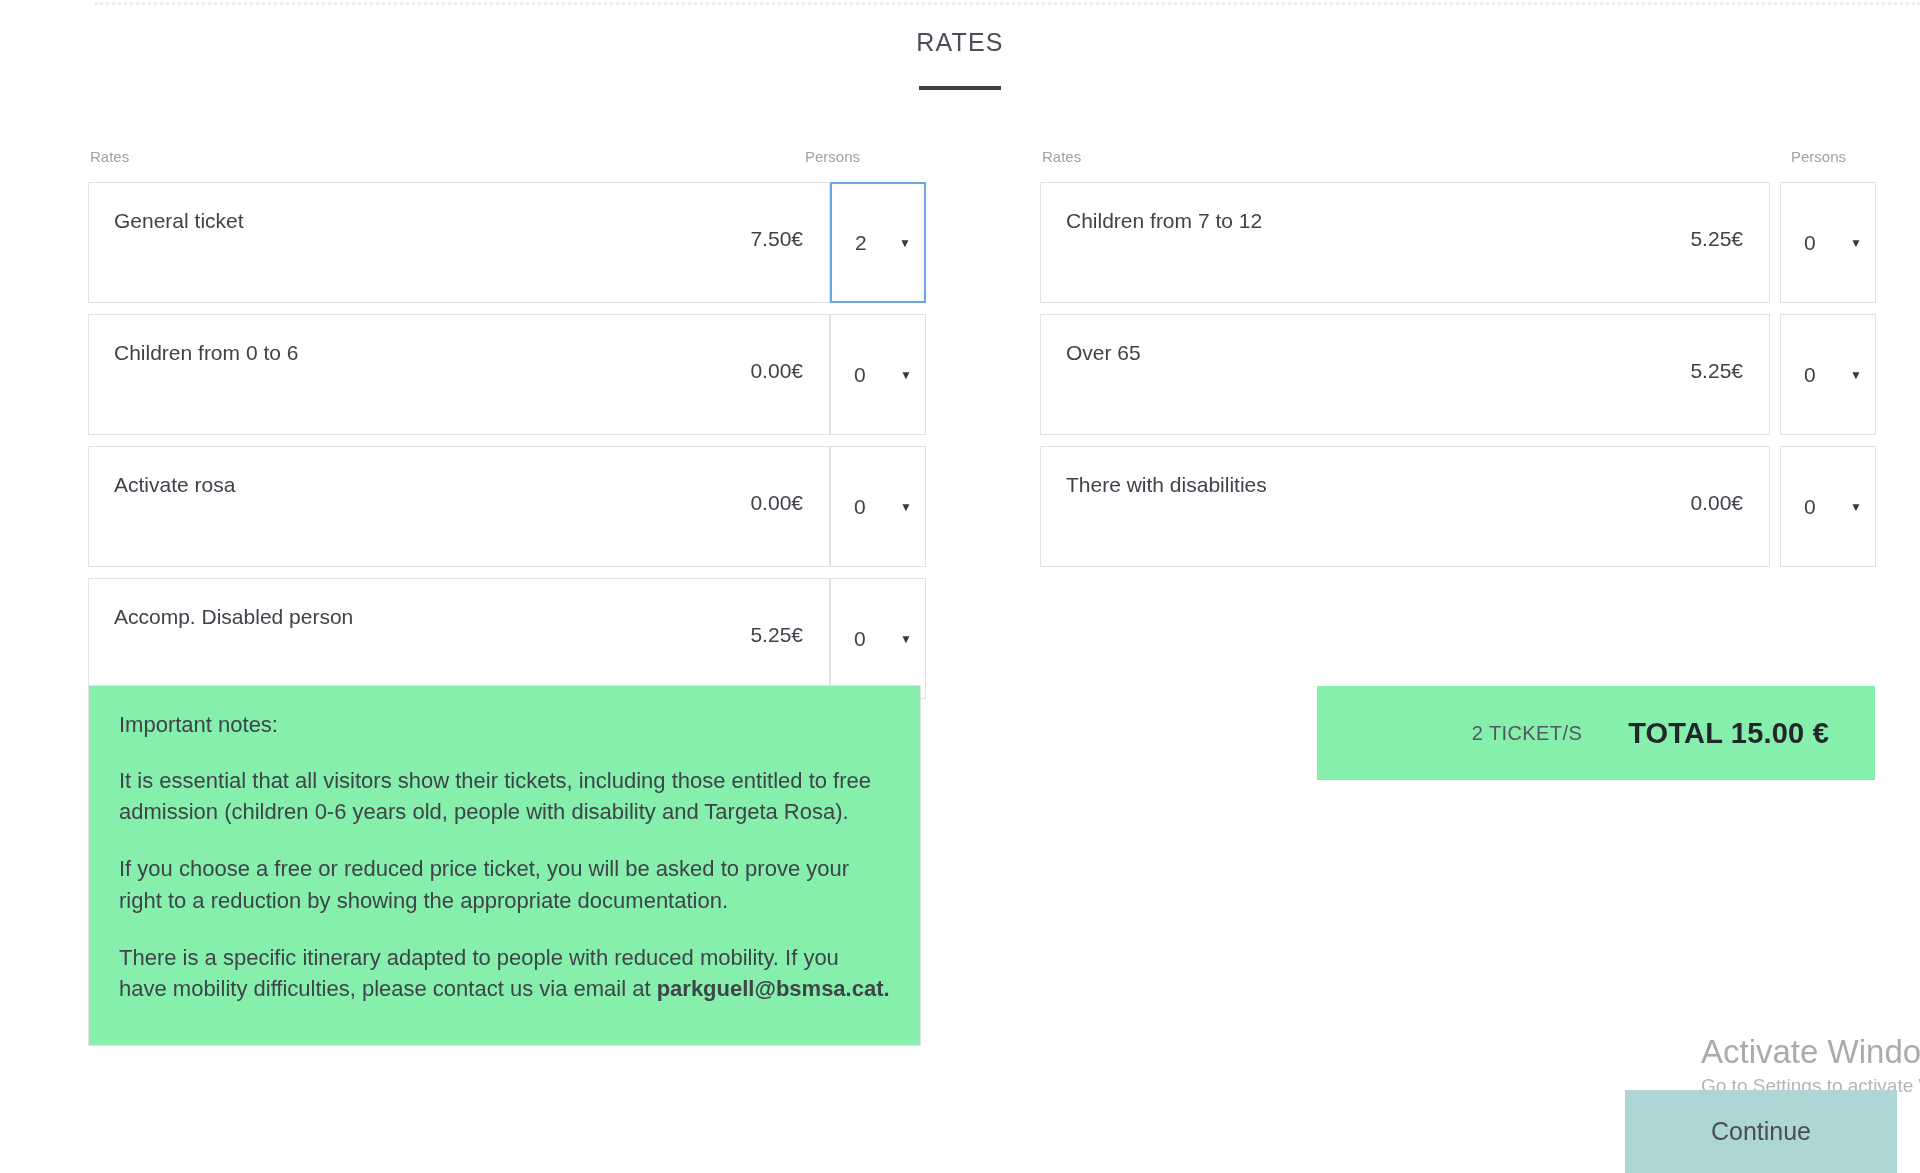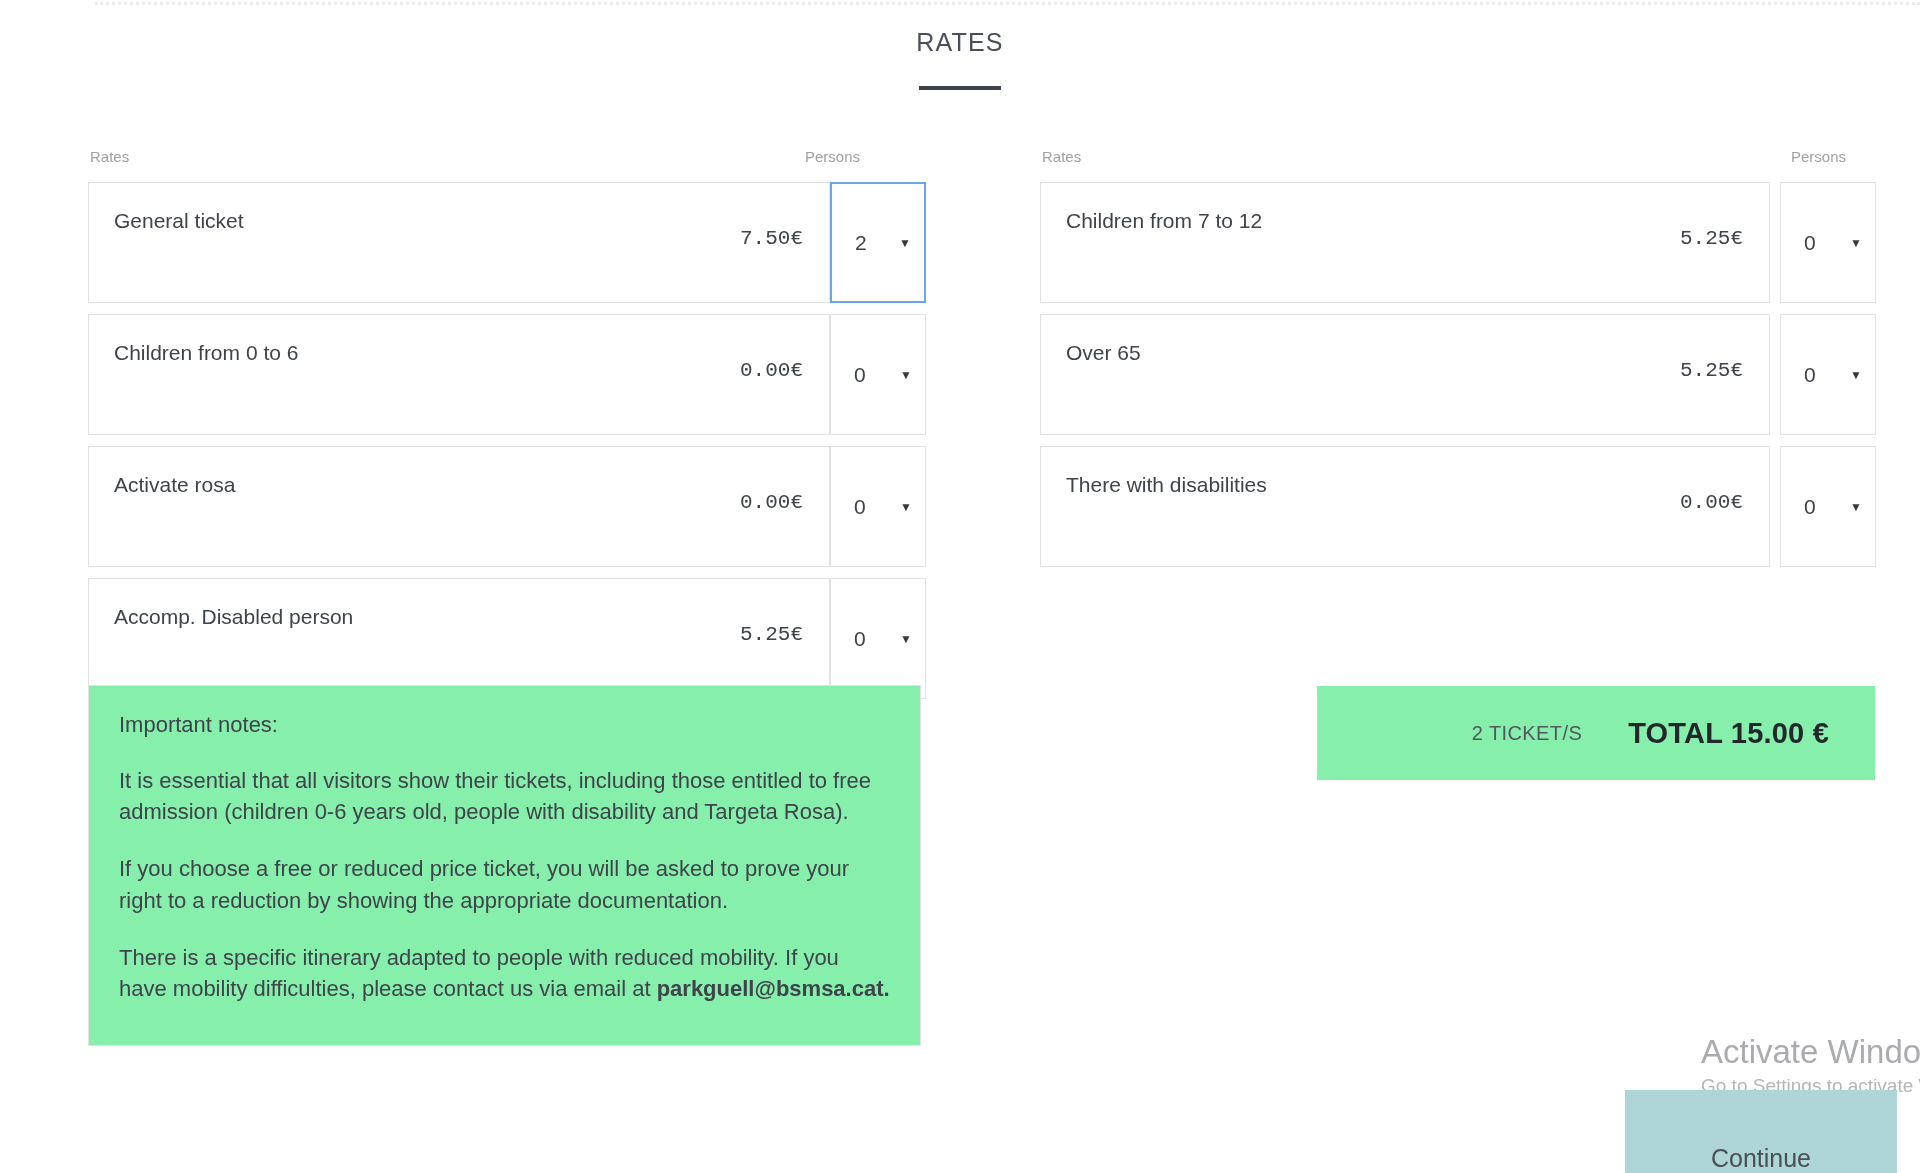--- a/index.html
+++ b/index.html
@@ -89,21 +89,20 @@
     color: #3f434a;
     font-weight: 400;
     line-height: 1.1;
   }
   .rate-price {
     position: absolute;
     right: 26px;
     top: 44px;
     font-size: 21px;
     color: #3f434a;
-    font-family: Liberation Mono, monospace;
   }
 
   
   .sel-wrap {
     position: relative;
     flex: 0 0 96px;
     width: 96px;
     border: 1px solid #e2e2e4;
     background: #fff;
     display: flex;
@@ -209,21 +208,21 @@
   
   .continue-btn {
     position: absolute;
     left: 1625px;
     top: 1090px;
     width: 272px;
     height: 83px;
     background: #aed6d7;
     border: none;
     display: flex;
-    align-items: flex-end;
+    align-items: center;
     justify-content: center;
     cursor: pointer;
     font-family: "Liberation Sans", sans-serif;
   }
   .continue-label {
     font-size: 25px;
     color: #4a4e55;
     font-weight: 400;
   }
 </style>

